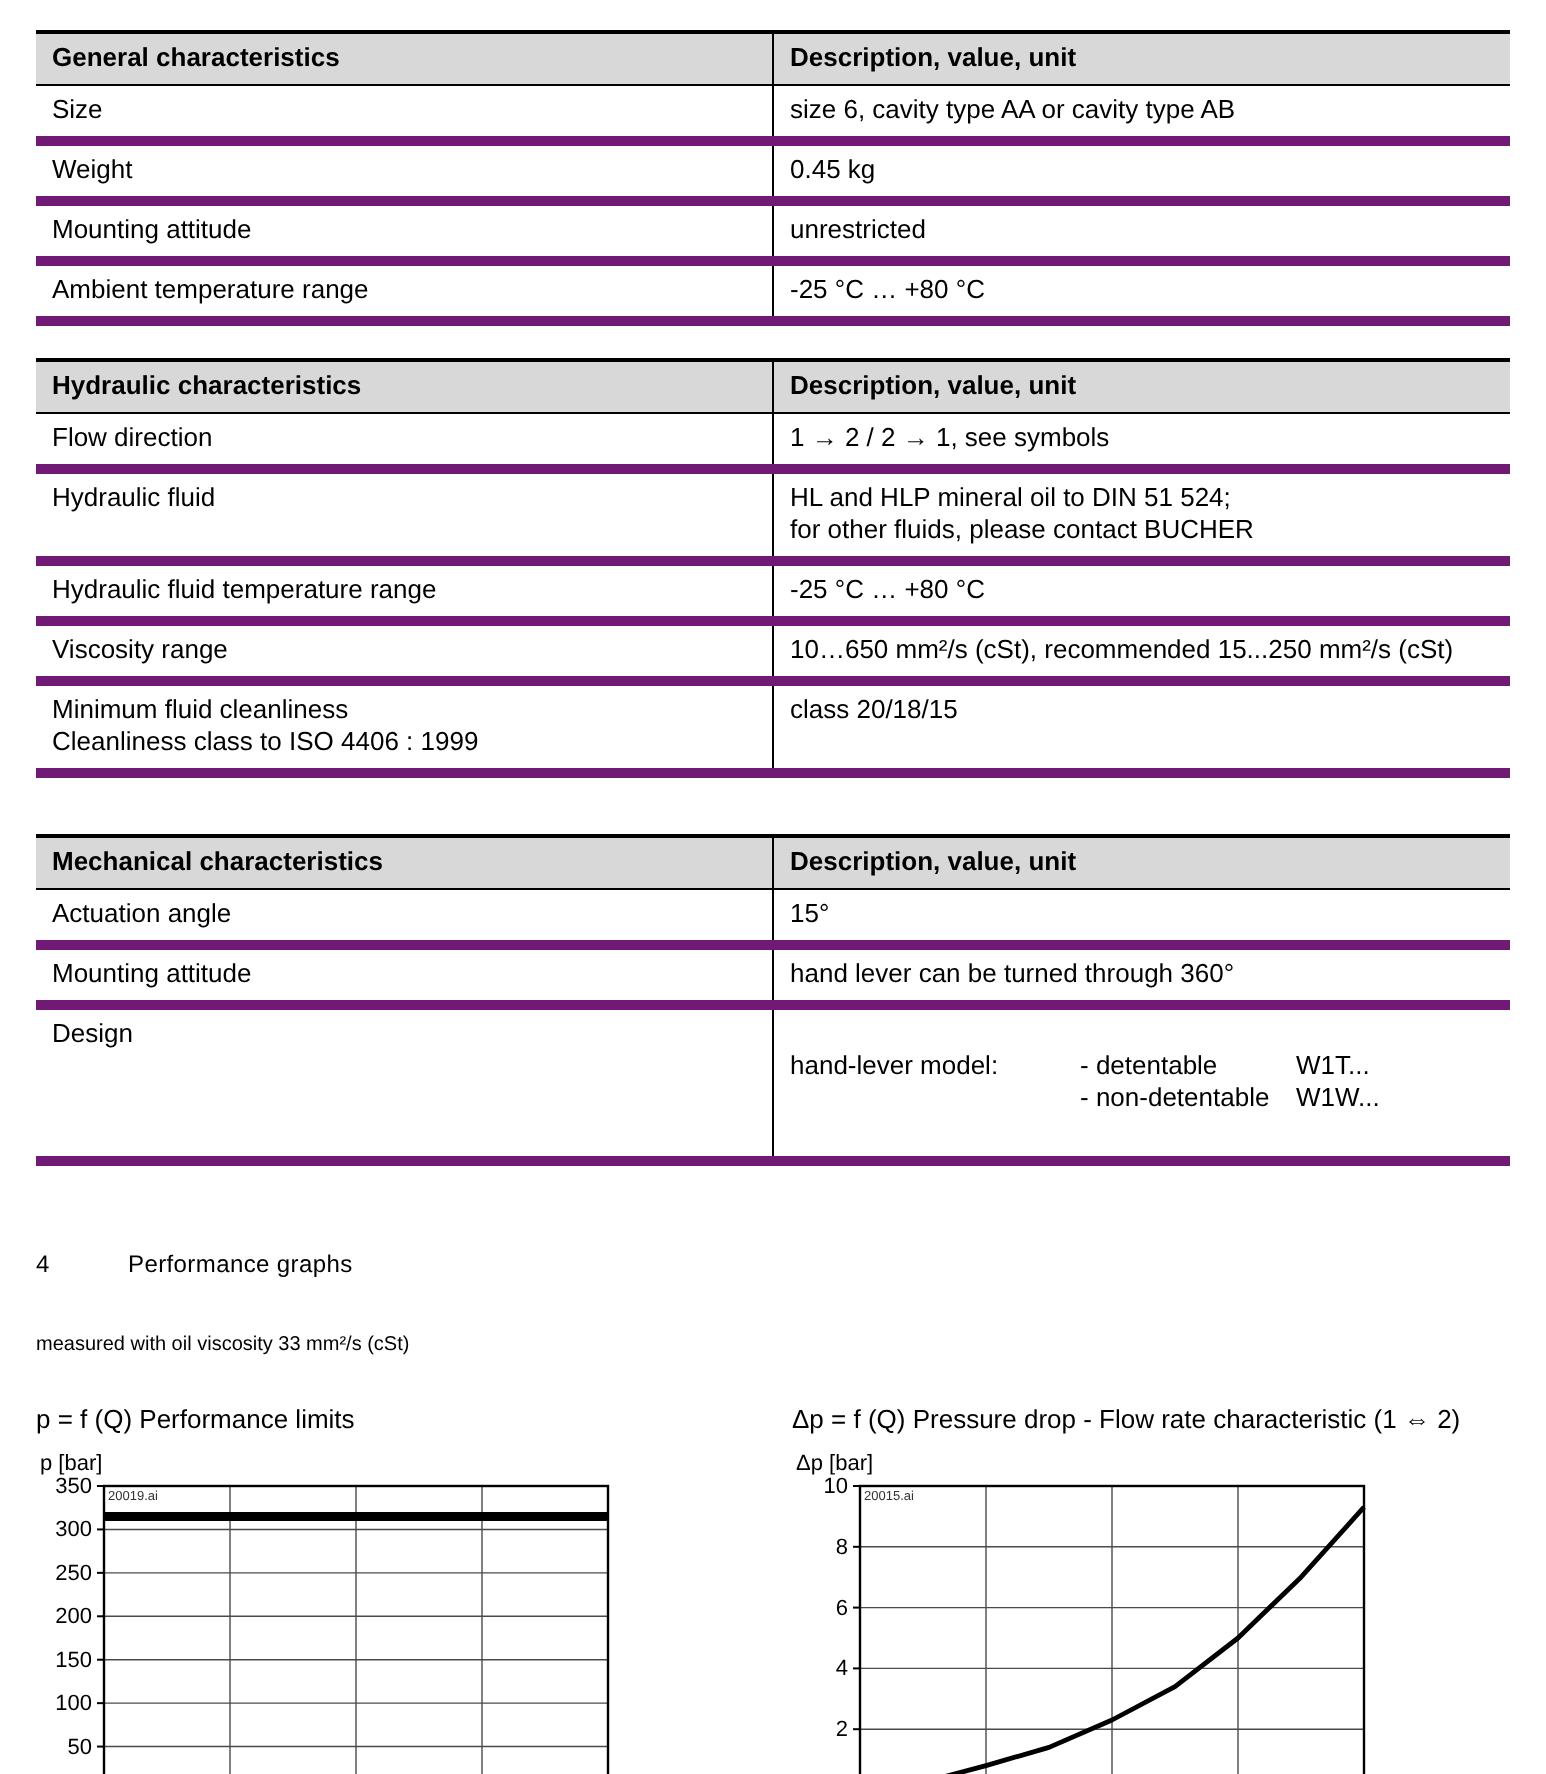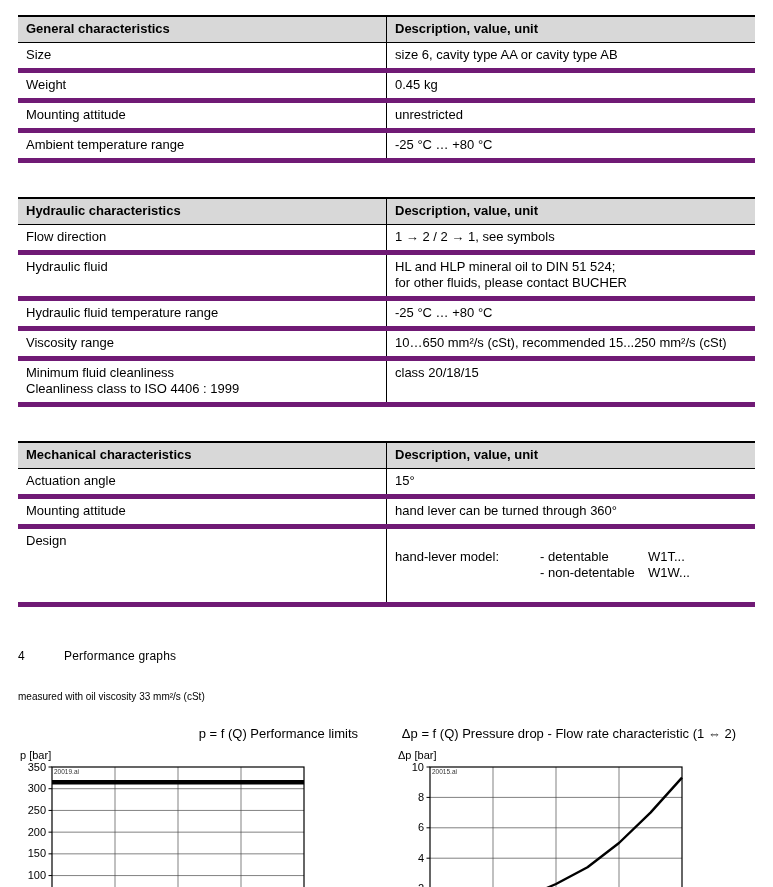--- a/index.html
+++ b/index.html
@@ -13,21 +13,21 @@
     width: 773px;
     min-height: 887px;
     padding: 15px 18px 10px 18px;
     background: #ffffff;
   }
   
   table.char-table {
     width: 100%;
     border-collapse: collapse;
     font-size: 13px;
-    margin: 0 0 34px 0;
+    margin: 0 0 16px 0;
   }
   table.char-table th, table.char-table td {
     text-align: left;
     vertical-align: top;
     padding: 4px 8px 5px 8px;
     line-height: 16px;
     white-space: pre-line;
   }
   table.char-table thead th {
     background: #d8d8d8;
@@ -57,21 +57,21 @@
   .section-heading .sec-num { display: inline-block; width: 46px; }
   .measure-note { margin-top: 28px; font-size: 10px; }
   
   .charts-row {
     display: flex;
     gap: 38px;
     margin-top: 24px;
     align-items: flex-start;
   }
   .chart-block { width: 340px; }
-  .chart-title { font-size: 13px; margin-bottom: 8px; white-space: nowrap; text-align: right; }
+  .chart-title { font-size: 13px; margin-bottom: 8px; white-space: nowrap; }
   svg.plot { display: block; }
   .tick-label { font: 11px "Liberation Sans", sans-serif; fill: #000; }
   .axis-label { font: 11px "Liberation Sans", sans-serif; fill: #000; }
   .watermark  { font: 6.5px "Liberation Sans", sans-serif; fill: #333; }
 </style>
 </head>
 <body>
 
 <div class="doc">
 

